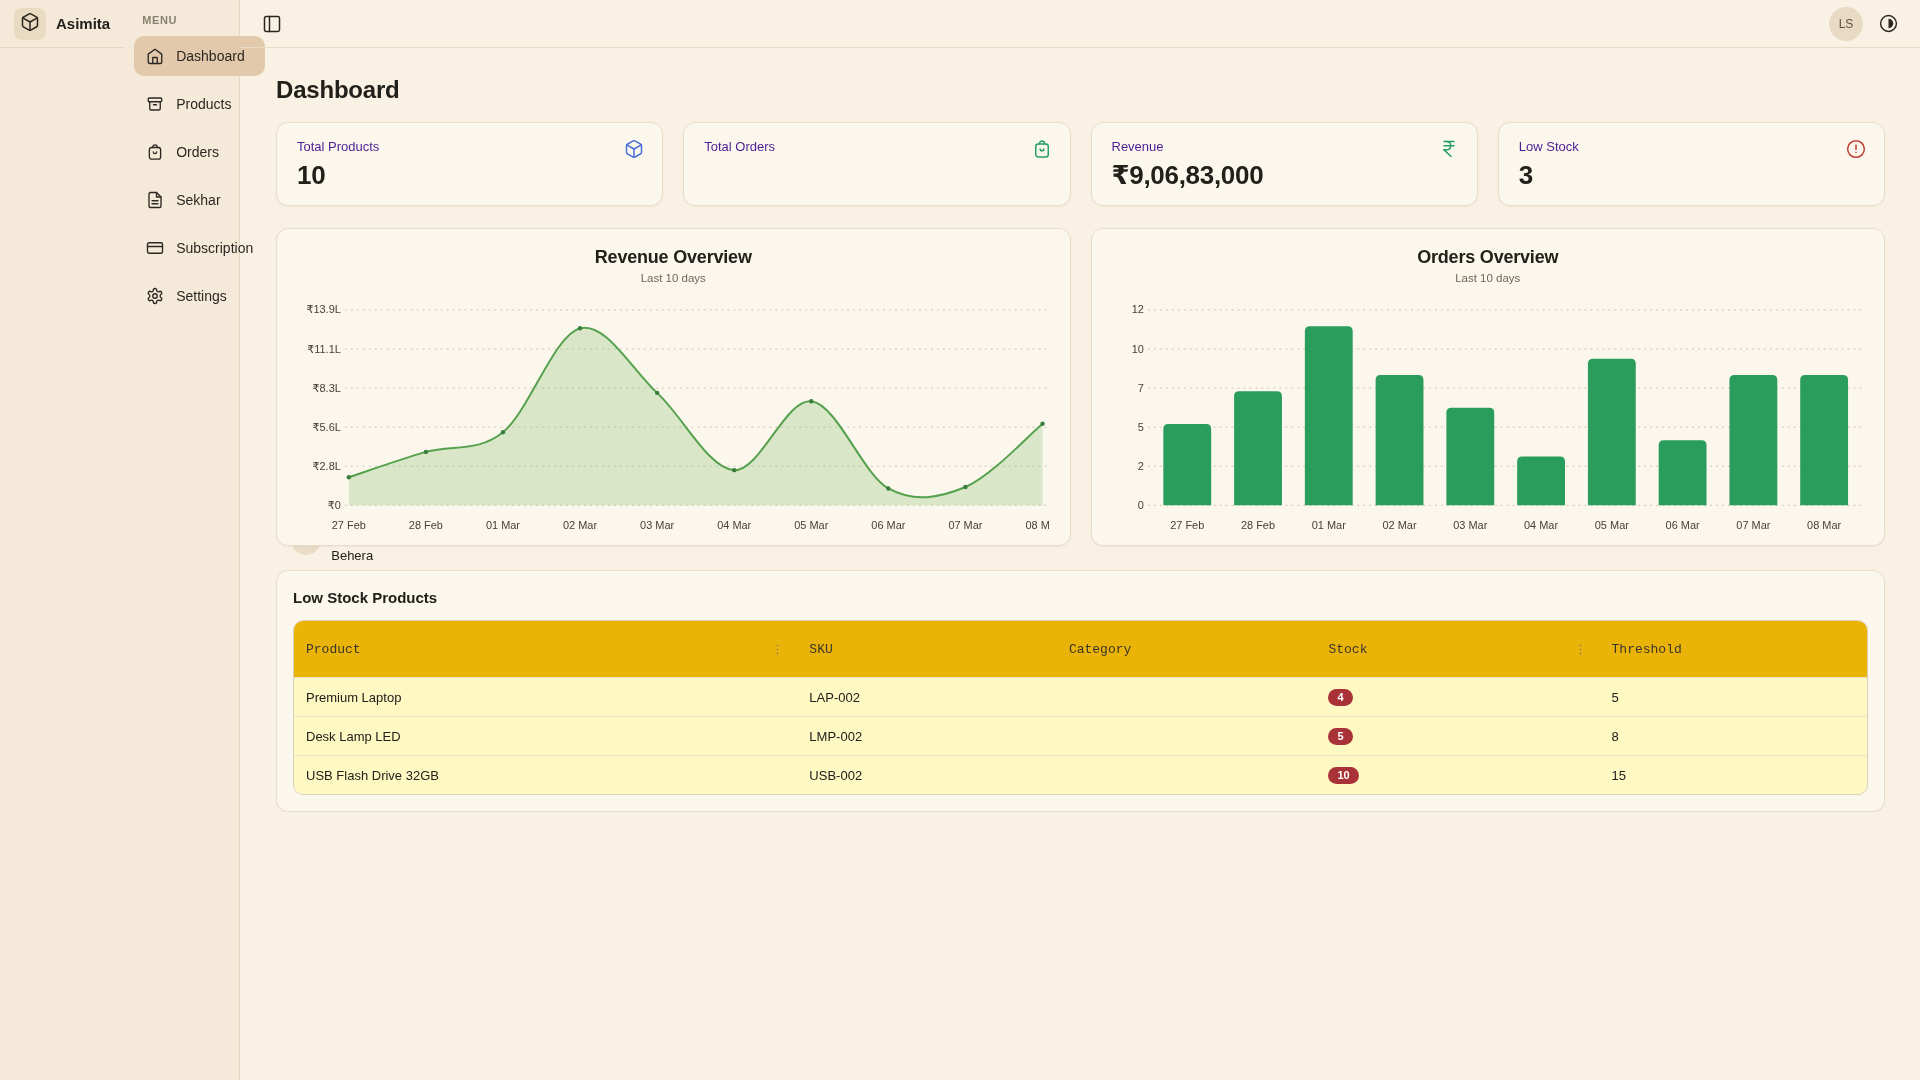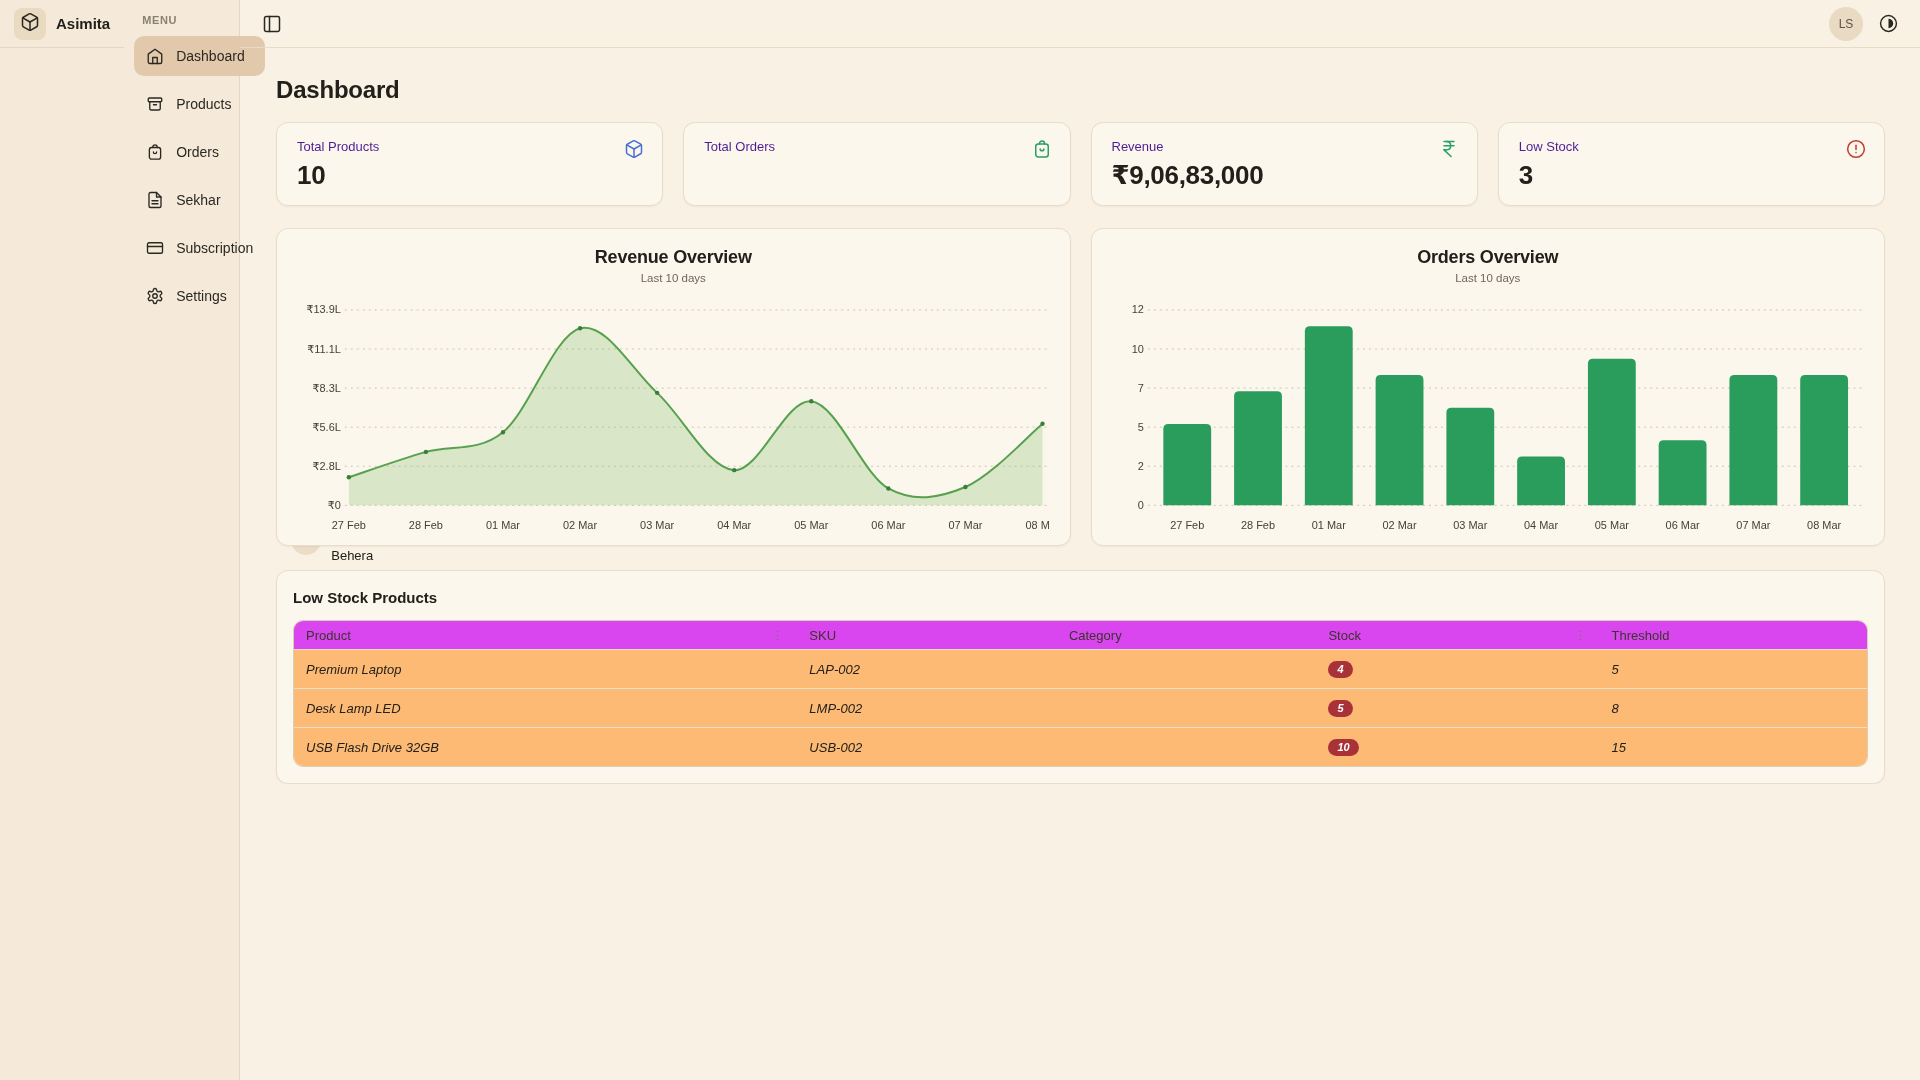--- a/index.html
+++ b/index.html
@@ -78,25 +78,25 @@
   .chart-card { padding: 18px 20px 10px 20px; height: 318px; text-align: center; }
   .chart-title { font-size: 18px; font-weight: bold; letter-spacing: -0.2px; }
   .chart-subtitle { font-size: 11.5px; color: #6e6757; margin-top: 4px; }
   .chart-box { margin-top: 12px; }
   .chart-box svg { display: block; width: 100%; height: auto; overflow: hidden; }
   
   .table-card { margin-top: 24px; padding: 18px 16px 16px 16px; }
   .table-title { font-size: 15px; font-weight: bold; }
   .table-wrap { margin-top: 14px; border: 1px solid #dccfb8; border-radius: 10px; overflow: hidden; }
   .t-row { display: grid; grid-template-columns: 32% 16.5% 16.5% 18% 17%; align-items: center; }
-  .t-head { background: #d946ef; height: 28px; font-size: 13px; color: #3a352b; }
+  .t-head { background: #eab308; height: 56px; font-size: 13px; color: #3a352b; font-family: Liberation Mono, monospace; }
   .t-cell { padding: 0 12px; display: flex; align-items: center; }
   .t-head .t-cell { justify-content: space-between; }
   .col-dots { color: #7d7564; display: flex; }
-  .t-body-row { background: #fdba74; height: 39px; font-size: 13px; border-top: 1px solid #ece0cc; font-style: italic; }
+  .t-body-row { background: #fef9c3; height: 39px; font-size: 13px; border-top: 1px solid #ece0cc; }
   .stock-badge {
     color: #fff; font-size: 11px; font-weight: bold;
     border-radius: 999px; padding: 3px 9px; line-height: 1;
   }
 </style>
 </head>
 <body>
 
 <aside class="sidebar">
   <div class="sidebar-header">

